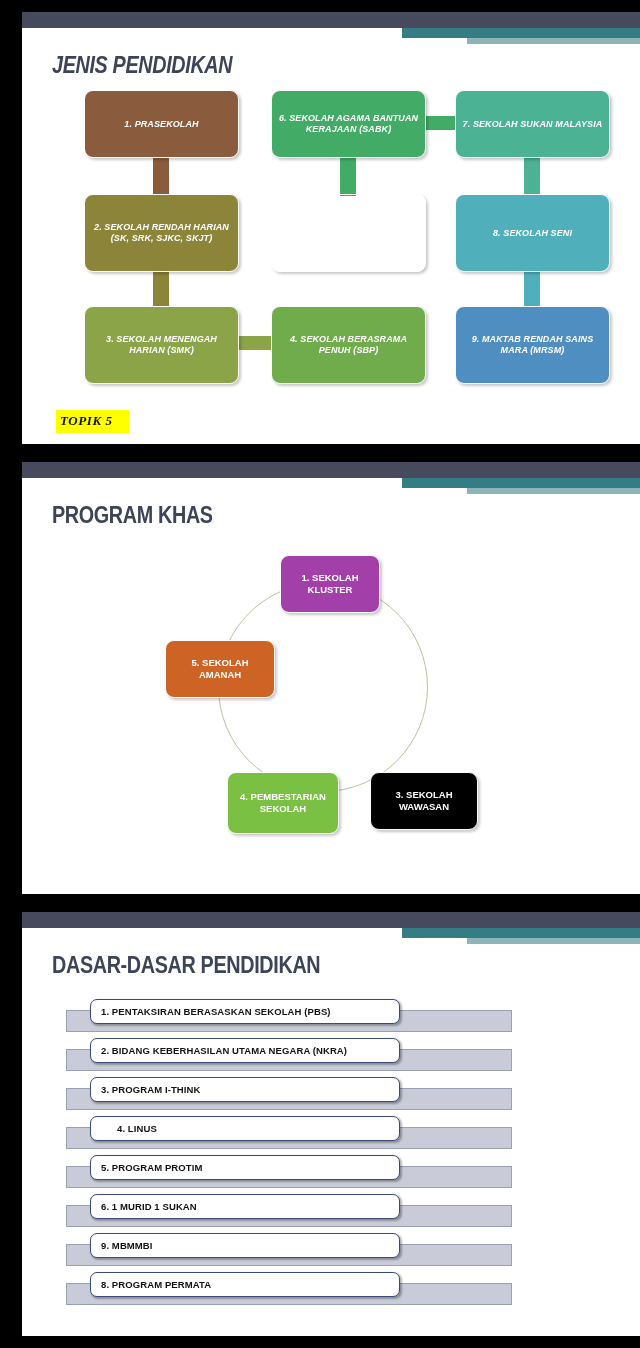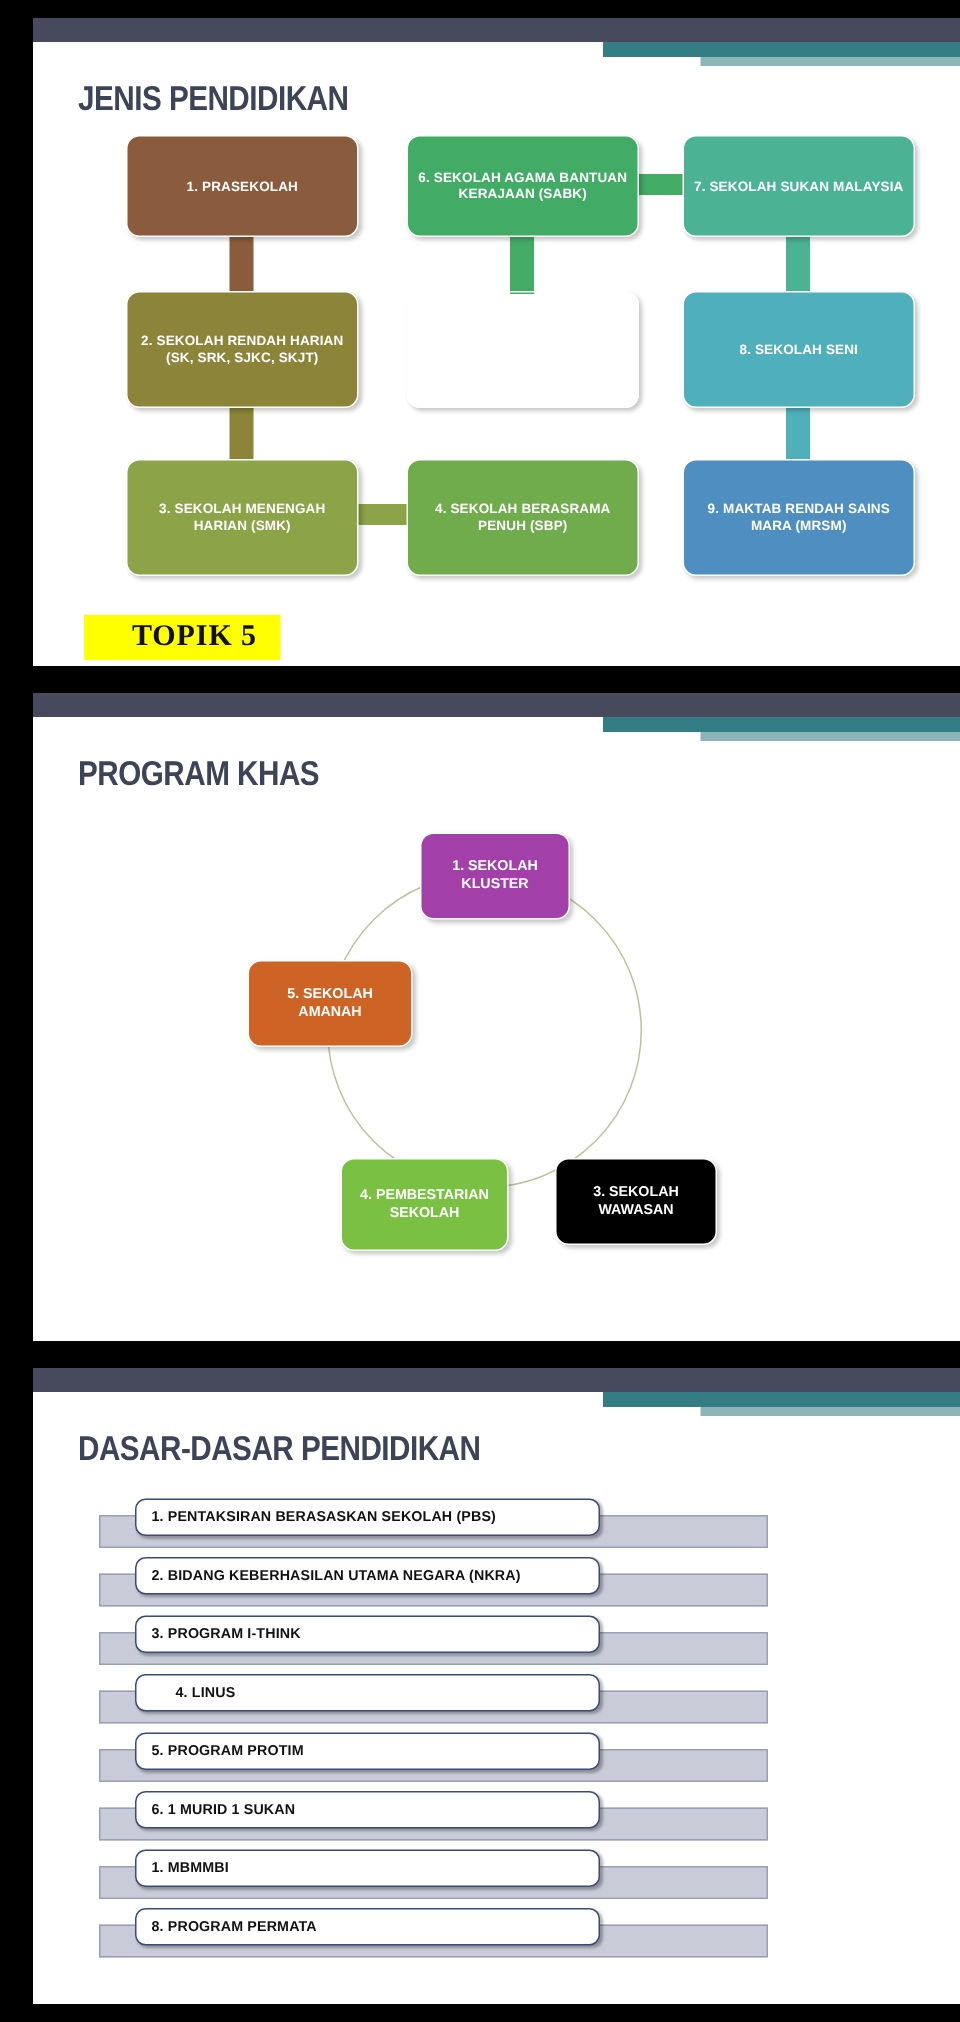--- a/index.html
+++ b/index.html
@@ -20,21 +20,21 @@
   }
 
   
   .slide {
     position: absolute;
     left: 22px;
     width: 618px;
     background: #ffffff;
     overflow: hidden;
   }
-  #slide-1 { top: 12px;  height: 432px; }
+  #slide-1 { top: 12px;  height: 432px; font-style: italic; }
   #slide-2 { top: 462px; height: 432px; }
   #slide-3 { top: 912px; height: 424px; }
 
   
   .hdr { position: relative; width: 100%; height: 38px; }
   .hdr .band-dark {
     position: absolute; left: 0; top: 0; width: 100%; height: 16px;
     background: #464a5c;
   }
   .hdr .band-teal {
@@ -72,22 +72,22 @@
     white-space: nowrap;
   }
 
   
   .topik {
     position: absolute;
     background: #ffff00;
     color: #111111;
     font-family: "Liberation Serif", serif;
     font-weight: bold;
-    font-size: 20px;
-    padding: 3px 16px 4px 32px;
+    font-size: 13px;
+    padding: 3px 16px 4px 4px;
     letter-spacing: 0.6px;
     white-space: nowrap;
   }
   #topik-5 { left: 34px; top: 398px; }
 
   
   .flow { position: absolute; left: 0; top: 0; width: 100%; height: 100%; }
 
   .fbox {
     position: absolute;
@@ -291,21 +291,21 @@
         </div>
         <div class="drow" style="top: 281px; padding-left: 24px;">
           <div class="bar" style="background: rgb(201, 204, 216);"></div>
           <div class="chip" style="border-color: rgb(59, 74, 119);">
             <span>6.  1 MURID 1 SUKAN</span>
           </div>
         </div>
         <div class="drow" style="top: 320px;">
           <div class="bar" style="background: rgb(201, 204, 216);"></div>
           <div class="chip" style="border-color: rgb(59, 74, 119);">
-            <span>1.  MBMMBI</span>
+            <span>9.  MBMMBI</span>
           </div>
         </div>
         <div class="drow" style="top: 359px;">
           <div class="bar" style="background: rgb(201, 204, 216);"></div>
           <div class="chip" style="border-color: rgb(59, 74, 119);">
             <span>8.  PROGRAM PERMATA</span>
           </div>
         </div>
       </div>
 

